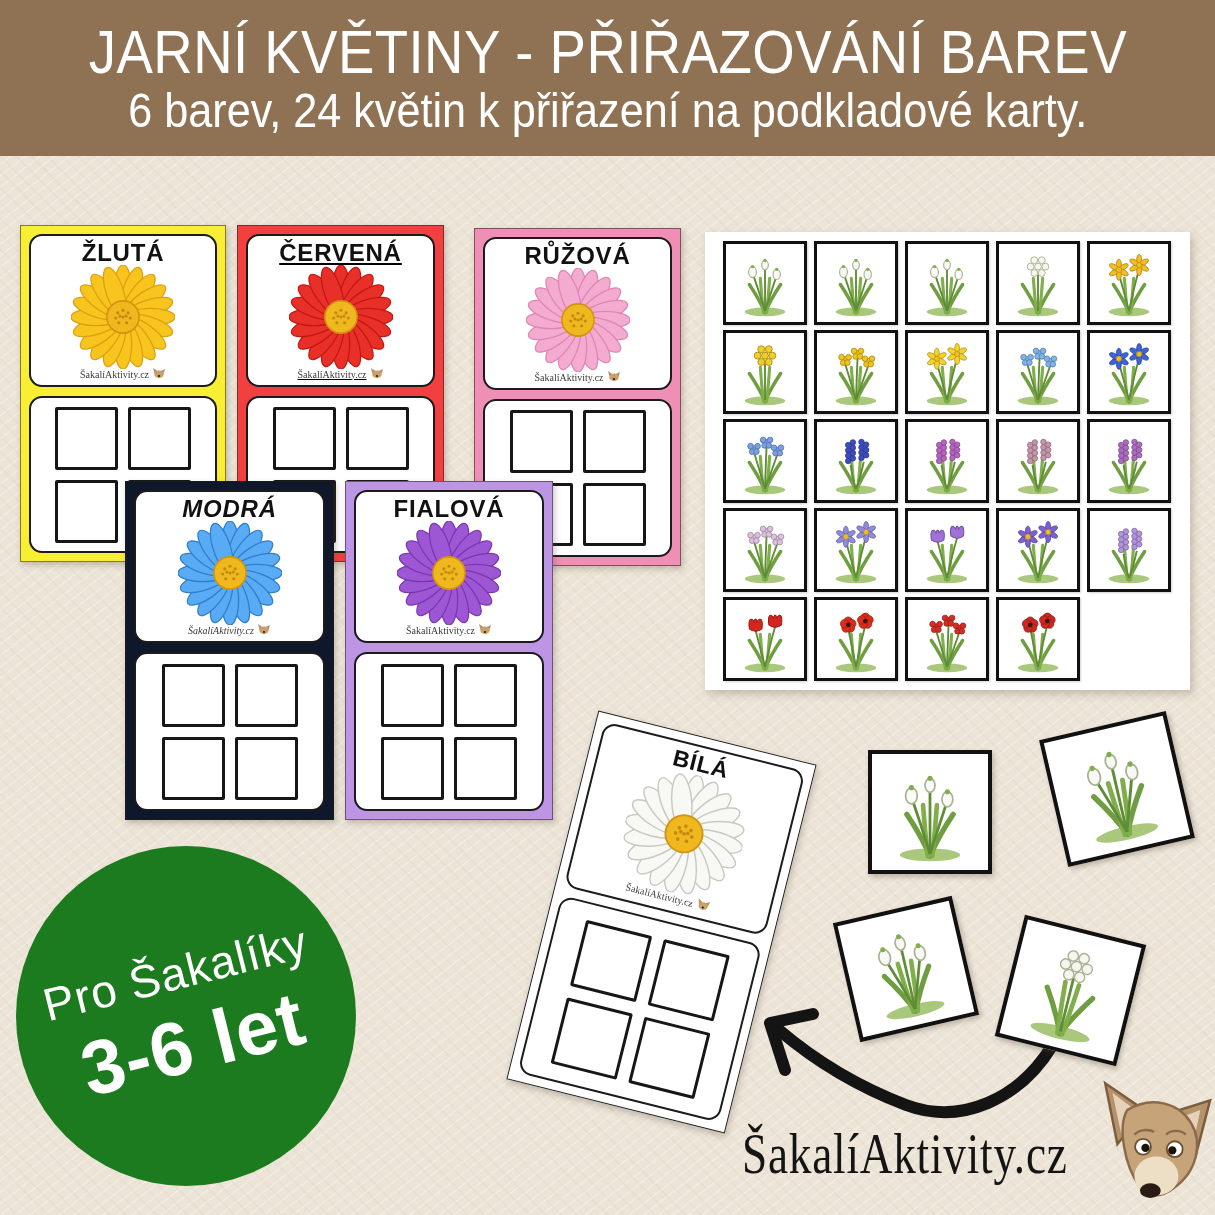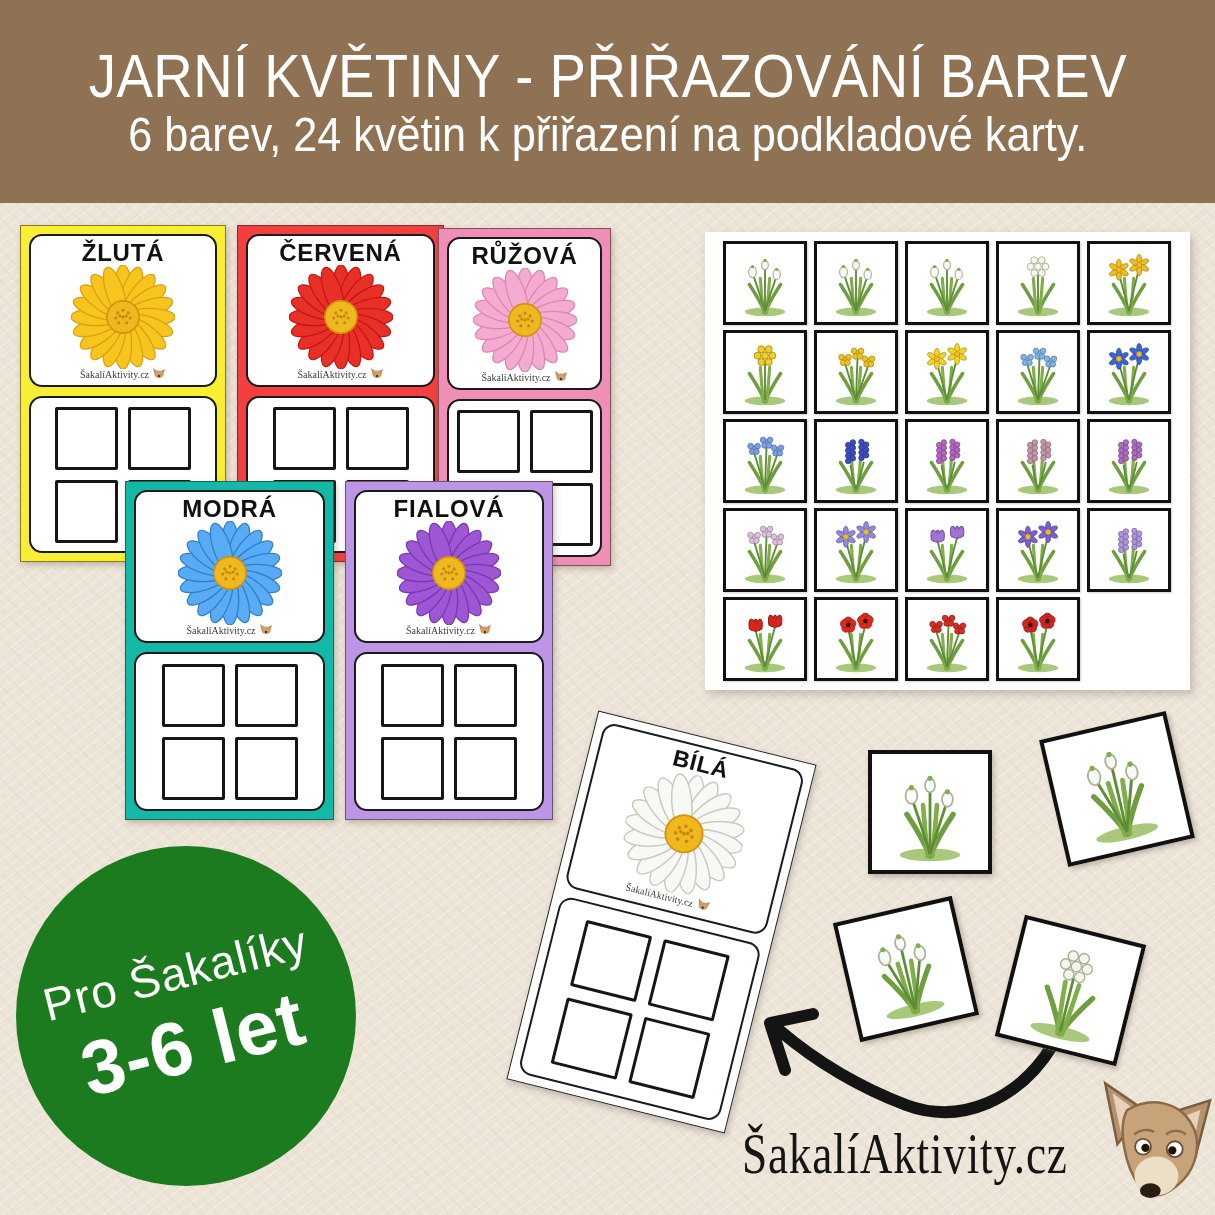--- a/index.html
+++ b/index.html
@@ -2,21 +2,21 @@
 <html><head>
 <meta charset="utf-8">
 <style>
   html,body{margin:0;padding:0;}
   body{width:1215px;height:1215px;position:relative;overflow:hidden;
     font-family:"Liberation Sans",sans-serif;
     background-color:#ece4d7;
     background-image:
       repeating-linear-gradient(45deg, rgba(208,194,170,.13) 0 2px, transparent 2px 11px),
       repeating-linear-gradient(-38deg, rgba(255,255,255,.25) 0 1.5px, transparent 1.5px 9px);}
-  .header{position:absolute;left:0;top:0;width:1215px;height:203px;
+  .header{position:absolute;left:0;top:0;width:1215px;height:156px;
     display:flex;flex-direction:column;align-items:center;justify-content:center;gap:2px;z-index:1;}
   .header-title{color:#fff;font-size:62px;font-weight:500;white-space:nowrap;
     transform:scaleX(.88);letter-spacing:.5px;line-height:1.05;}
   .header-subtitle{color:#fff;font-size:48px;font-weight:400;white-space:nowrap;
     transform:scaleX(.9);line-height:1.05;}
 
   
   .ccard{position:absolute;box-sizing:border-box;padding:8px;border:1.5px solid rgba(40,30,20,.55);
     display:flex;flex-direction:column;gap:9px;box-shadow:2px 3px 6px rgba(90,75,55,.30);}
   .cpanel{background:#fff;border:2.5px solid #1b1b1b;border-radius:13px;box-sizing:border-box;}
@@ -25,21 +25,21 @@
   .cdaisy{width:104px;height:104px;margin-top:-2px;}
   .cdaisy svg{width:100%;height:100%;}
   .cmark{display:flex;align-items:center;gap:3px;margin-top:-4px;}
   .cmark .wm{font-family:"Liberation Serif",serif;font-size:10px;color:#3a3a3a;}
   .cpanel.cgrid{flex:1 1 auto;display:grid;grid-template-columns:63px 63px;grid-template-rows:63px 63px;
     gap:10px;justify-content:center;align-content:center;}
   .sq{border:3px solid #161616;background:#fff;border-radius:2px;}
 
   #card-zluta  {left:20px; top:225px; width:206px;height:337px;z-index:2;}
   #card-cervena{left:237px;top:225px;width:207px;height:337px;z-index:2;}
-  #card-ruzova {left:438px;top:228px;width:173px;height:338px;z-index:2;}
+  #card-ruzova {left:474px;top:228px;width:207px;height:338px;z-index:2;}
   #card-modra  {left:125px;top:481px;width:209px;height:339px;z-index:3;}
   #card-fialova{left:345px;top:481px;width:208px;height:339px;z-index:3;}
   #card-bila   {left:549px;top:732px;width:225px;height:380px;z-index:2;
     transform:rotate(14deg);border:1.5px solid #222;}
   #card-bila .cpanel.top{flex:0 0 170px;}
   #card-bila .ctitle{font-size:23px;}
   #card-bila .cdaisy{width:120px;height:120px;}
   #card-bila .cpanel.cgrid{grid-template-columns:68px 68px;grid-template-rows:68px 68px;gap:12px;}
 
   
@@ -683,21 +683,21 @@
     </div>
   </div>
   <div class="cpanel cgrid">
     <div class="sq"></div>
       <div class="sq"></div>
     <div class="sq"></div>
       <div class="sq"></div>
   </div>
 </div>
 
-<div class="ccard" id="card-cervena" style="background: rgb(242, 64, 64);">
+<div class="ccard" id="card-cervena" style="background: rgb(242, 64, 64); text-decoration: underline;">
   <div class="cpanel top">
     <div class="ctitle">ČERVENÁ</div>
     <div class="cdaisy"><svg viewBox="0 0 100 100">
           <ellipse cx="50" cy="24" rx="8.3" ry="24" fill="#e93028" stroke="#c01810" stroke-width="1.2" transform="rotate(0 50 50)"></ellipse>
           <ellipse cx="50" cy="24" rx="8.3" ry="24" fill="#e93028" stroke="#c01810" stroke-width="1.2" transform="rotate(18 50 50)"></ellipse>
           <ellipse cx="50" cy="24" rx="8.3" ry="24" fill="#e93028" stroke="#c01810" stroke-width="1.2" transform="rotate(36 50 50)"></ellipse>
           <ellipse cx="50" cy="24" rx="8.3" ry="24" fill="#e93028" stroke="#c01810" stroke-width="1.2" transform="rotate(54 50 50)"></ellipse>
           <ellipse cx="50" cy="24" rx="8.3" ry="24" fill="#e93028" stroke="#c01810" stroke-width="1.2" transform="rotate(72 50 50)"></ellipse>
           <ellipse cx="50" cy="24" rx="8.3" ry="24" fill="#e93028" stroke="#c01810" stroke-width="1.2" transform="rotate(90 50 50)"></ellipse>
           <ellipse cx="50" cy="24" rx="8.3" ry="24" fill="#e93028" stroke="#c01810" stroke-width="1.2" transform="rotate(108 50 50)"></ellipse>
@@ -791,21 +791,21 @@
     </div>
   </div>
   <div class="cpanel cgrid">
     <div class="sq"></div>
       <div class="sq"></div>
     <div class="sq"></div>
       <div class="sq"></div>
   </div>
 </div>
 
-<div class="ccard" id="card-modra" style="background: #14b8a6;">
+<div class="ccard" id="card-modra" style="background: #0f172a; font-style: italic;">
   <div class="cpanel top">
     <div class="ctitle">MODRÁ</div>
     <div class="cdaisy"><svg viewBox="0 0 100 100">
           <ellipse cx="50" cy="24" rx="8.3" ry="24" fill="#58abf4" stroke="#2e7ecc" stroke-width="1.2" transform="rotate(0 50 50)"></ellipse>
           <ellipse cx="50" cy="24" rx="8.3" ry="24" fill="#58abf4" stroke="#2e7ecc" stroke-width="1.2" transform="rotate(18 50 50)"></ellipse>
           <ellipse cx="50" cy="24" rx="8.3" ry="24" fill="#58abf4" stroke="#2e7ecc" stroke-width="1.2" transform="rotate(36 50 50)"></ellipse>
           <ellipse cx="50" cy="24" rx="8.3" ry="24" fill="#58abf4" stroke="#2e7ecc" stroke-width="1.2" transform="rotate(54 50 50)"></ellipse>
           <ellipse cx="50" cy="24" rx="8.3" ry="24" fill="#58abf4" stroke="#2e7ecc" stroke-width="1.2" transform="rotate(72 50 50)"></ellipse>
           <ellipse cx="50" cy="24" rx="8.3" ry="24" fill="#58abf4" stroke="#2e7ecc" stroke-width="1.2" transform="rotate(90 50 50)"></ellipse>
           <ellipse cx="50" cy="24" rx="8.3" ry="24" fill="#58abf4" stroke="#2e7ecc" stroke-width="1.2" transform="rotate(108 50 50)"></ellipse>

